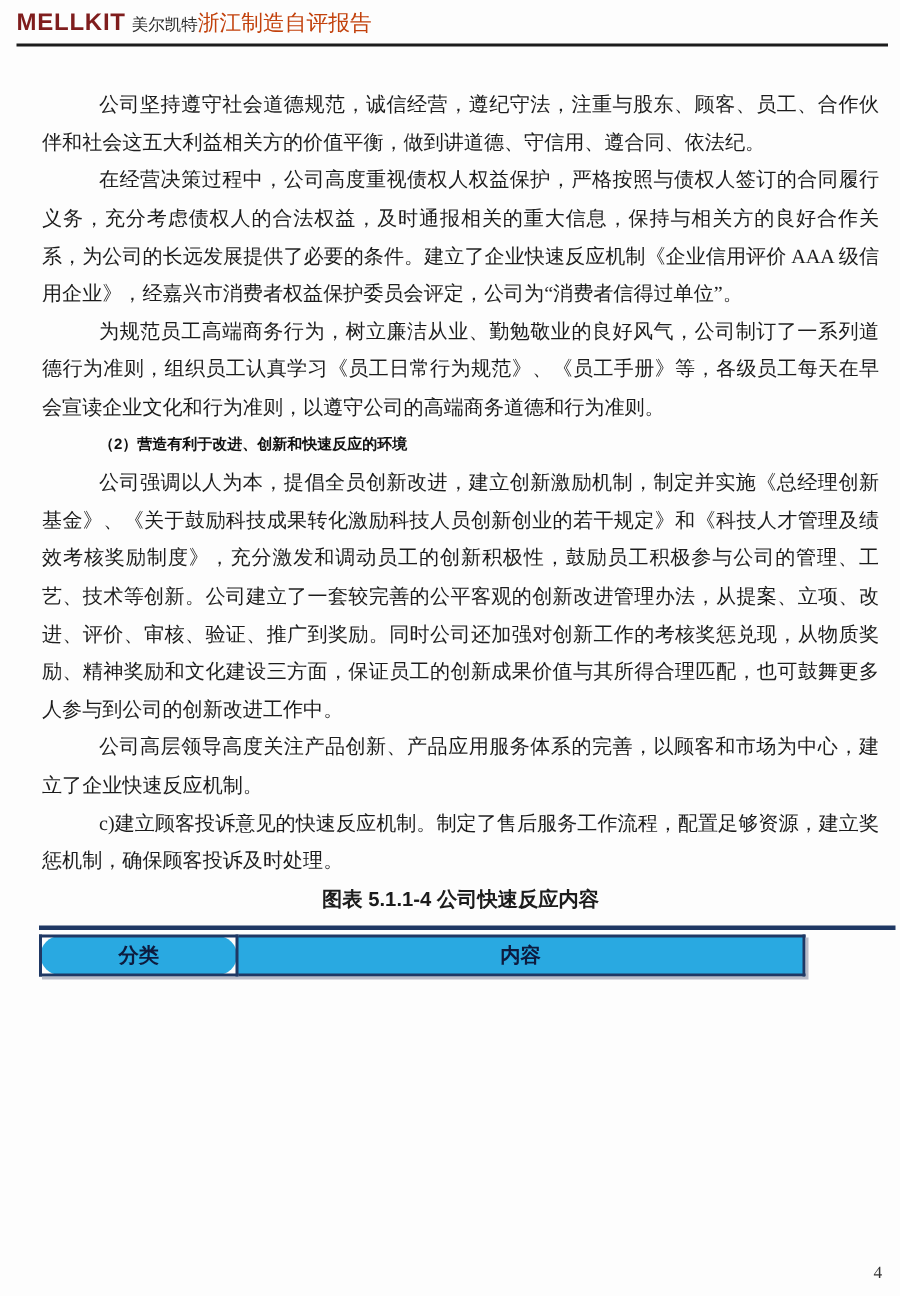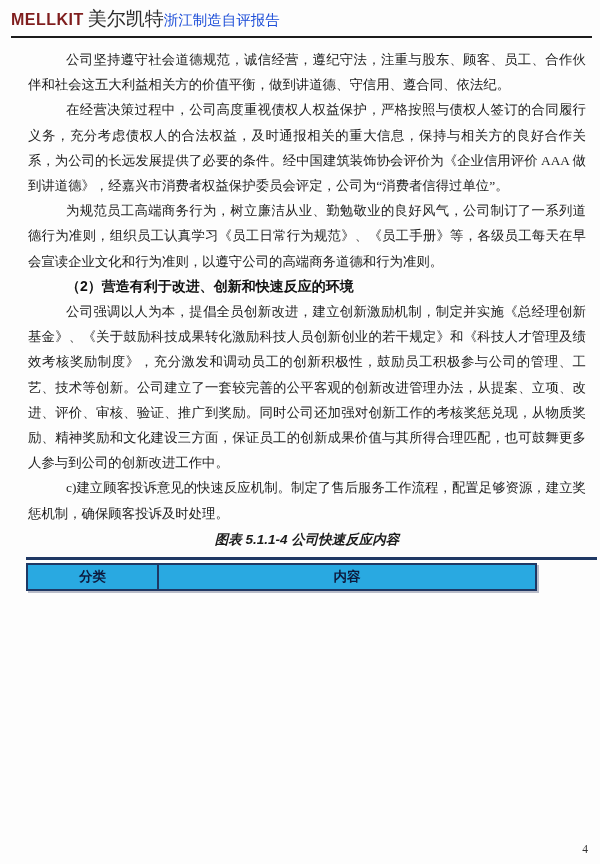--- a/index.html
+++ b/index.html
@@ -23,44 +23,43 @@
     border-bottom: 2px solid #1c1c1c;
     white-space: nowrap;
   }
   .brand {
     font-family: "Liberation Sans", "DejaVu Sans", sans-serif;
     font-weight: 600;
     font-size: 16px;
     color: #7f1d1d;
     letter-spacing: 0.5px;
   }
-  .hdr-dark { font-size: 19px; color: #2d2d2d; }
-  .hdr-blue { font-size: 14.5px; color: #1d4ed8; }
+  .hdr-dark { font-size: 11px; color: #2d2d2d; }
+  .hdr-blue { font-size: 14.5px; color: #c2410c; }
   
   .body-text {
-    padding: 9px 14px 0 28px;
+    padding: 26px 14px 0 28px;
     font-size: 13.4px;
     line-height: 25.2px;
     text-align: justify;
   }
   .body-text p { margin: 0; text-indent: 38px; }
   .section-heading {
     font-family: "Liberation Sans", "DejaVu Sans", sans-serif;
     font-weight: bold;
-    font-size: 14px;
+    font-size: 10px;
     color: #111;
     text-indent: 2px;
   }
   .table-caption {
     font-family: "Liberation Sans", "DejaVu Sans", sans-serif;
     font-weight: bold;
     font-size: 13.5px;
     text-align: center;
     margin-top: 1px;
-    font-style: italic;
   }
   
   .table-area { margin: 5px 0 0 26px; }
   .table-top-rule {
     width: 571px; height: 3px;
     background: #1f3864;
   }
   table.data-table {
     margin-top: 3px;
     width: 511px;
@@ -72,45 +71,46 @@
     background: #29a9e1;
     text-align: center;
     vertical-align: middle;
     font-family: "Liberation Sans", "DejaVu Sans", sans-serif;
     font-weight: bold;
     font-size: 13.5px;
     color: #0d1b3e;
     height: 26px;
     padding: 1px 0;
   }
-  td.col-category { width: 131px; }
+  td.col-category { width: 131px; border-radius: 13px; }
   
   .page-number {
     position: absolute;
     right: 12px; bottom: 9px;
     font-size: 11.5px;
     color: #333;
   }
 </style>
 </head>
 <body>
 
 <div class="page">
 
   <div class="doc-header">
     <span class="brand">MELLKIT</span>
     <span class="hdr-dark">美尔凯特</span><span class="hdr-blue">浙江制造自评报告</span>
   </div>
 
   <div class="body-text">
     <p>公司坚持遵守社会道德规范，诚信经营，遵纪守法，注重与股东、顾客、员工、合作伙伴和社会这五大利益相关方的价值平衡，做到讲道德、守信用、遵合同、依法纪。</p>
-    <p>在经营决策过程中，公司高度重视债权人权益保护，严格按照与债权人签订的合同履行义务，充分考虑债权人的合法权益，及时通报相关的重大信息，保持与相关方的良好合作关系，为公司的长远发展提供了必要的条件。经中国建筑装饰协会评价为《企业信用评价 AAA 做到讲道德》，经嘉兴市消费者权益保护委员会评定，公司为“消费者信得过单位”。</p>
+    <p>在经营决策过程中，公司高度重视债权人权益保护，严格按照与债权人签订的合同履行义务，充分考虑债权人的合法权益，及时通报相关的重大信息，保持与相关方的良好合作关系，为公司的长远发展提供了必要的条件。建立了企业快速反应机制《企业信用评价 AAA 级信用企业》，经嘉兴市消费者权益保护委员会评定，公司为“消费者信得过单位”。</p>
     <p>为规范员工高端商务行为，树立廉洁从业、勤勉敬业的良好风气，公司制订了一系列道德行为准则，组织员工认真学习《员工日常行为规范》、《员工手册》等，各级员工每天在早会宣读企业文化和行为准则，以遵守公司的高端商务道德和行为准则。</p>
     <p class="section-heading">（2）营造有利于改进、创新和快速反应的环境</p>
     <p>公司强调以人为本，提倡全员创新改进，建立创新激励机制，制定并实施《总经理创新基金》、《关于鼓励科技成果转化激励科技人员创新创业的若干规定》和《科技人才管理及绩效考核奖励制度》，充分激发和调动员工的创新积极性，鼓励员工积极参与公司的管理、工艺、技术等创新。公司建立了一套较完善的公平客观的创新改进管理办法，从提案、立项、改进、评价、审核、验证、推广到奖励。同时公司还加强对创新工作的考核奖惩兑现，从物质奖励、精神奖励和文化建设三方面，保证员工的创新成果价值与其所得合理匹配，也可鼓舞更多人参与到公司的创新改进工作中。</p>
+    <p>公司高层领导高度关注产品创新、产品应用服务体系的完善，以顾客和市场为中心，建立了企业快速反应机制。</p>
     <p>c)建立顾客投诉意见的快速反应机制。制定了售后服务工作流程，配置足够资源，建立奖惩机制，确保顾客投诉及时处理。</p>
     <div class="table-caption">图表 5.1.1-4 公司快速反应内容</div>
   </div>
 
   <div class="table-area">
     <div class="table-top-rule"></div>
     <table class="data-table">
       <tbody>
         <tr>
           <td class="col-category">分类</td>

